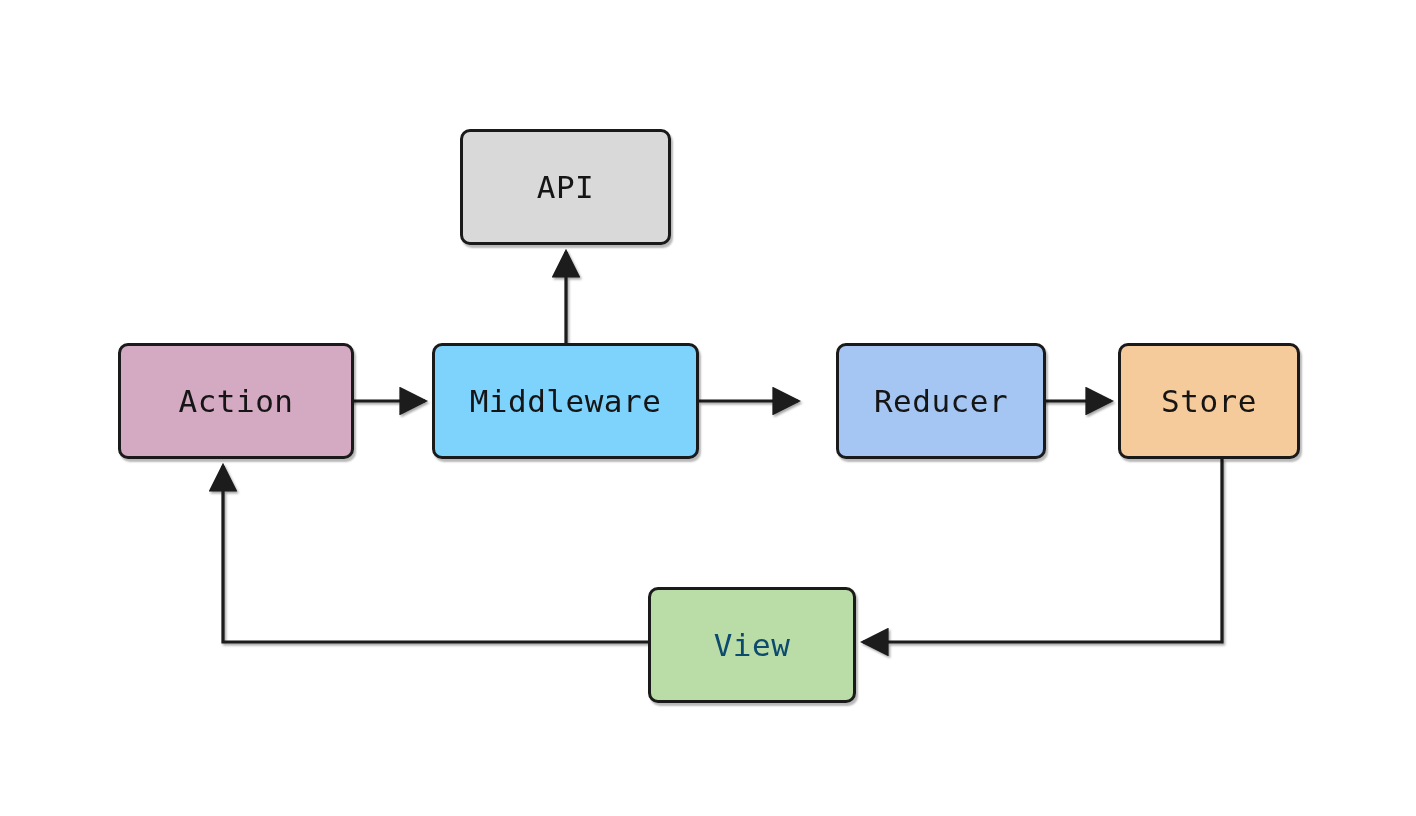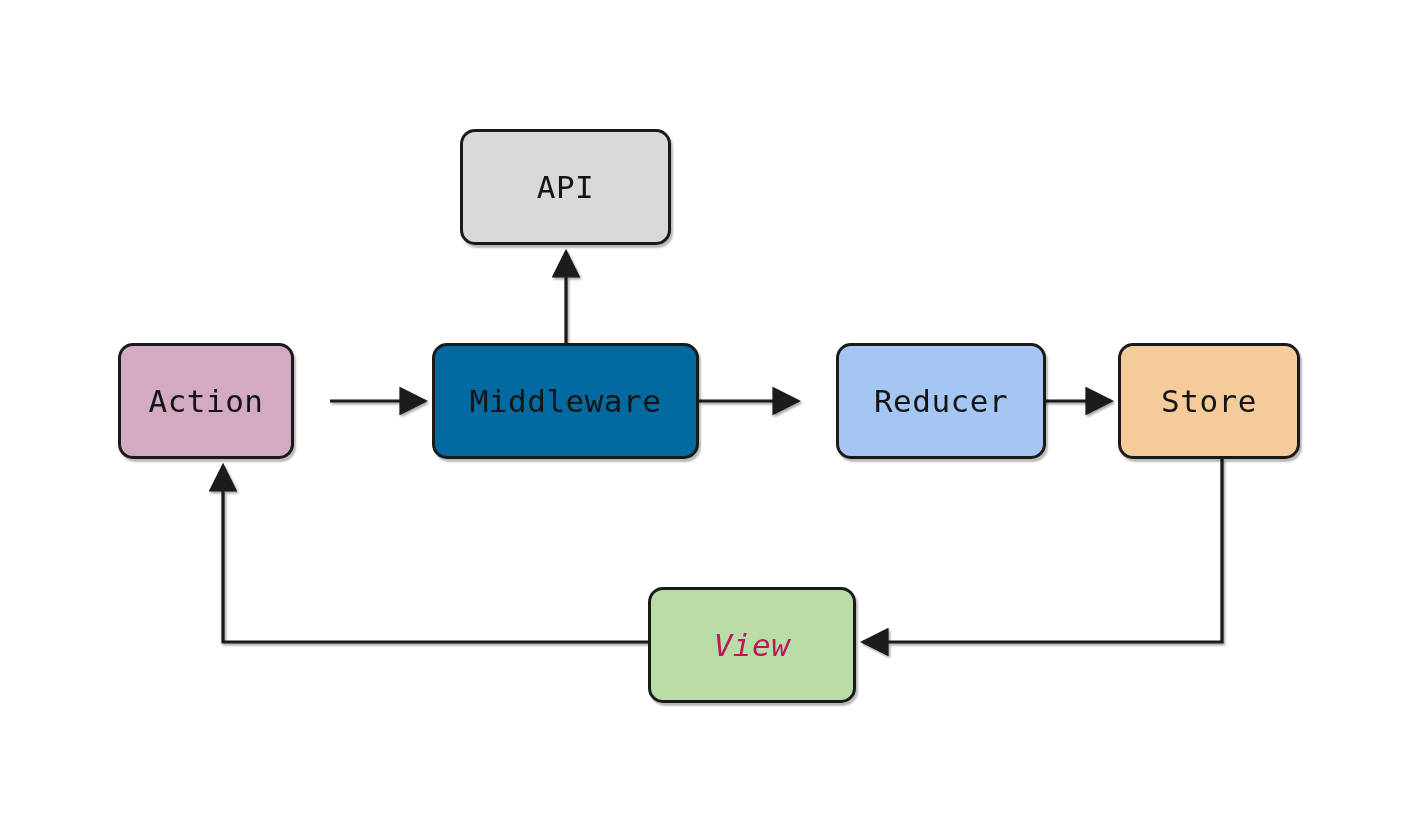--- a/index.html
+++ b/index.html
@@ -24,21 +24,21 @@
     position: absolute;
     left: 0;
     top: 0;
     width: 1416px;
     height: 816px;
   }
   .node {
     position: absolute;
     box-sizing: border-box;
     border: 3px solid #1a1a1a;
-    border-radius: 15px;
+    border-radius: 10px;
     display: flex;
     align-items: center;
     justify-content: center;
     box-shadow: 2px 3px 2px rgba(0,0,0,0.28);
     z-index: 3;
   }
   .node-label {
     font-family: "DejaVu Sans Mono", "Liberation Mono", monospace;
     font-size: 31px;
     color: #151515;
@@ -70,33 +70,33 @@
       <path marker-end="url(#arrowhead)" d="M 1015 401 L 1111 401"></path>
       <path marker-end="url(#arrowhead)" d="M 1222 459 L 1222 642 L 863 642"></path>
       <path marker-end="url(#arrowhead)" d="M 648 642 L 223 642 L 223 466"></path>
     </g>
   </svg>
 
   <div class="node" style="left: 460px; top: 129px; width: 211px; height: 116px; background: rgb(217, 217, 217); border-color: rgb(26, 26, 26);">
     <span class="node-label" style="color: rgb(21, 21, 21);">API</span>
   </div>
 
-  <div class="node" style="left: 118px; top: 343px; width: 176px; height: 116px; background: rgb(212, 169, 194); border-color: rgb(26, 26, 26);">
+  <div class="node" style="left: 118px; top: 343px; width: 236px; height: 116px; background: rgb(212, 169, 194); border-color: rgb(26, 26, 26);">
     <span class="node-label" style="color: rgb(21, 21, 21);">Action</span>
   </div>
 
-  <div class="node" style="left: 432px; top: 343px; width: 267px; height: 116px; background: #0369a1; border-color: rgb(26, 26, 26);">
+  <div class="node" style="left: 432px; top: 343px; width: 267px; height: 116px; background: #7dd3fc; border-color: rgb(26, 26, 26);">
     <span class="node-label" style="color: rgb(21, 21, 21);">Middleware</span>
   </div>
 
   <div class="node" style="left: 836px; top: 343px; width: 210px; height: 116px; background: rgb(165, 198, 242); border-color: rgb(26, 26, 26);">
     <span class="node-label" style="color: rgb(21, 21, 21);">Reducer</span>
   </div>
 
   <div class="node" style="left: 1118px; top: 343px; width: 182px; height: 116px; background: rgb(245, 203, 155); border-color: rgb(26, 26, 26);">
     <span class="node-label" style="color: rgb(21, 21, 21);">Store</span>
   </div>
 
   <div class="node" style="left: 648px; top: 587px; width: 208px; height: 116px; background: rgb(186, 220, 167); border-color: rgb(26, 26, 26);">
-    <span class="node-label" style="color: #be185d; font-style: italic;">View</span>
+    <span class="node-label" style="color: #0c4a6e;">View</span>
   </div>
 
 </div>
 
 </body></html>

